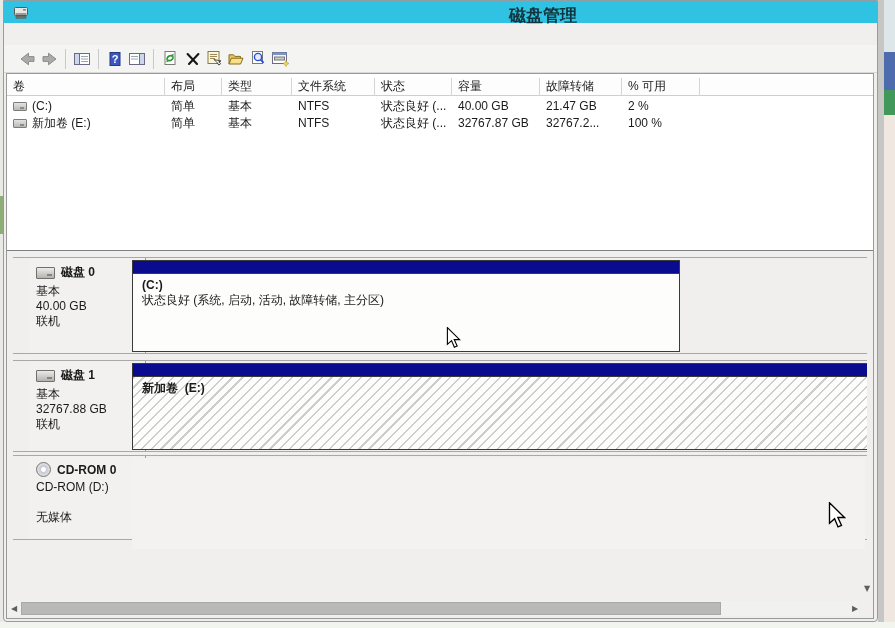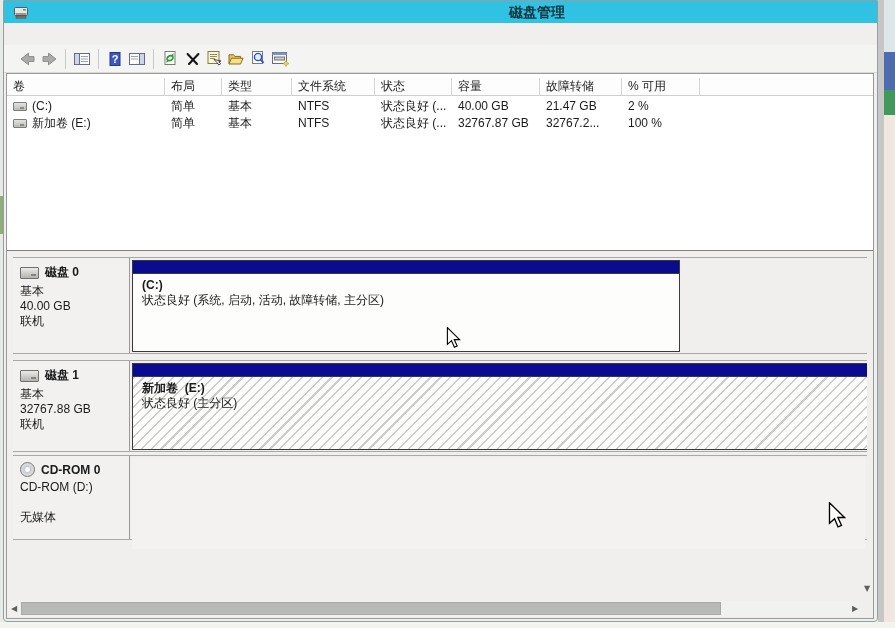--- a/index.html
+++ b/index.html
@@ -22,21 +22,21 @@
   .desktop-bottom { position:absolute; left:0; top:622px; width:895px; height:6px; background:#f2f5ee; }
 
   
   .window {
     position:absolute; left:3px; top:0; width:875px; height:622px;
     background:#f0efee; border:1px solid #8fa0a4; border-radius:0 0 4px 4px;
     overflow:hidden;
   }
   .titlebar { position:absolute; left:0; top:0; width:100%; height:22px; background:#2fc2e3; }
   .titlebar-icon { position:absolute; left:9px; top:3px; }
-  .title-text { position:absolute; left:505px; top:3px; font-size:14px; font-weight:600; color:#12343c; }
+  .title-text { position:absolute; left:505px; top:3px; font-size:17px; font-weight:600; color:#12343c; }
 
   .menubar { position:absolute; left:0; top:22px; width:100%; height:22px; background:#f4f4f2; }
   .menu-item { display:inline-block; padding:3px 11px 0 11px; height:22px; color:#111; cursor:default; }
   .menubar { padding-left:6px; }
 
   .toolbar { position:absolute; left:0; top:44px; width:100%; height:28px; background:#f4f4f2;
              border-bottom:1px solid #d9d9d7; display:flex; align-items:center; padding-left:12px; }
   .tbtn { width:22px; height:22px; display:flex; align-items:center; justify-content:center; }
   .tsep { width:1px; height:20px; background:#c9c9c7; margin:0 5px; }
 
@@ -60,21 +60,21 @@
   .drive-ico::after { content:""; position:absolute; right:2px; bottom:1px; width:4px; height:2px; background:#8b8b89; }
 
   .splitter { position:absolute; left:0; top:176px; width:866px; height:1px; background:#808080; }
 
   
   .g-row { position:absolute; left:6px; width:854px; background:#f0efee;
            border-top:1px solid #a8a8a6; border-bottom:1px solid #a8a8a6; }
   .g-row-0 { top:183px; height:97px; }
   .g-row-1 { top:286px; height:92px; }
   .g-row-2 { top:381px; height:85px; }
-  .g-left { position:absolute; left:0; top:0; width:117px; height:100%;
+  .g-left { position:absolute; left:16px; top:0; width:117px; height:100%;
             background:#f2f1f0; border-right:1px solid #9a9a98; padding:6px 4px 0 7px; }
   .g-left .dname { font-weight:bold; display:flex; align-items:center; gap:6px; margin-bottom:3px; }
   .g-left div.line { line-height:15px; }
   .disk-ico { width:19px; height:12px; background:linear-gradient(#eceae6,#b5b3af);
               border:1px solid #6f6f6d; border-radius:1px; position:relative; flex:0 0 auto; }
   .disk-ico::after { content:""; position:absolute; right:2px; bottom:2px; width:5px; height:2px; background:#83837f; }
   .cd-ico { width:15px; height:15px; border-radius:50%; border:1px solid #767674;
             background:radial-gradient(circle at 50% 50%, #fff 0 2px, #c9c9d2 3px, #e4e4ea 7px); flex:0 0 auto; }
 
   .partition { position:absolute; top:2px; border:1px solid #3a3a38; background:#fdfdfc; }
@@ -288,21 +288,20 @@
           </div>
           <div class="line">基本</div>
           <div class="line">32767.88 GB</div>
           <div class="line">联机</div>
         </div>
         <div class="partition p1 hatch">
           <div class="p-band"></div>
           <div class="p-body-wrap">
             <div class="p-body">
               <div class="p-title">新加卷  (E:)</div>
-              <div class="p-line">状态良好 (主分区)</div>
             </div>
           </div>
         </div>
       </div>
 
       <div class="g-row g-row-2">
         <div class="g-left">
           <div class="dname">
             <span class="cd-ico"></span>
             <span>CD-ROM 0</span>

